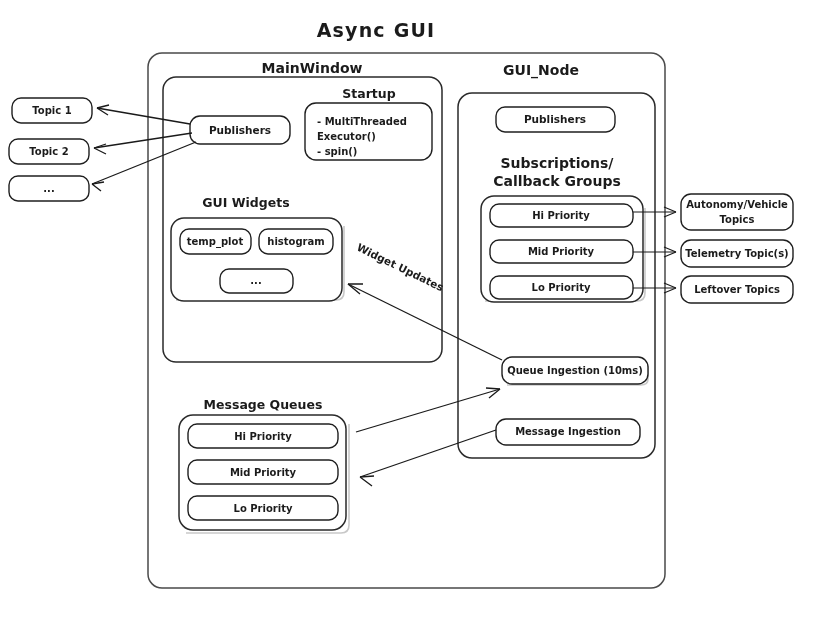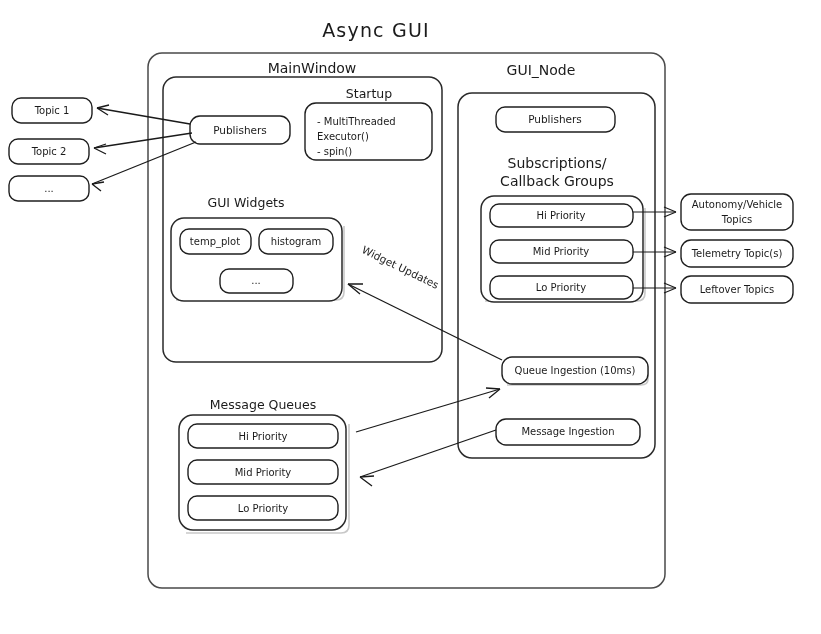--- a/index.html
+++ b/index.html
@@ -1,19 +1,19 @@
 <!DOCTYPE html>
 <html><head>
 <meta charset="utf-8">
 <title>Async GUI Diagram</title>
 <style>
   html,body{margin:0;padding:0;background:#ffffff;}
   body{width:821px;height:634px;overflow:hidden;
        font-family:"DejaVu Sans","Liberation Sans",sans-serif;}
-  #stage{position:relative;width:821px;height:634px;background:#fff;}
+  #stage{position:relative;width:821px;height:634px;background:#fff;font-weight:bold;}
   svg#canvas{position:absolute;top:0;left:0;width:821px;height:634px;}
   .bx{fill:#ffffff;stroke:#1f1f1f;stroke-width:1.4;}
   .bx-outer{fill:#ffffff;stroke:#4a4a4a;stroke-width:1.5;}
   .bx-grp{fill:#ffffff;stroke:#2a2a2a;stroke-width:1.5;}
   .shadow{fill:none;stroke:#9a9a9a;stroke-width:1.6;opacity:.55;}
   .ln{fill:none;stroke:#1a1a1a;stroke-width:1.3;}
   .lnthin{fill:none;stroke:#1a1a1a;stroke-width:1.1;}
   text{fill:#1b1b1b;font-family:"DejaVu Sans","Liberation Sans",sans-serif;
        dominant-baseline:middle;}
   .t-title{font-size:19px;letter-spacing:1.2px;text-anchor:middle;}

